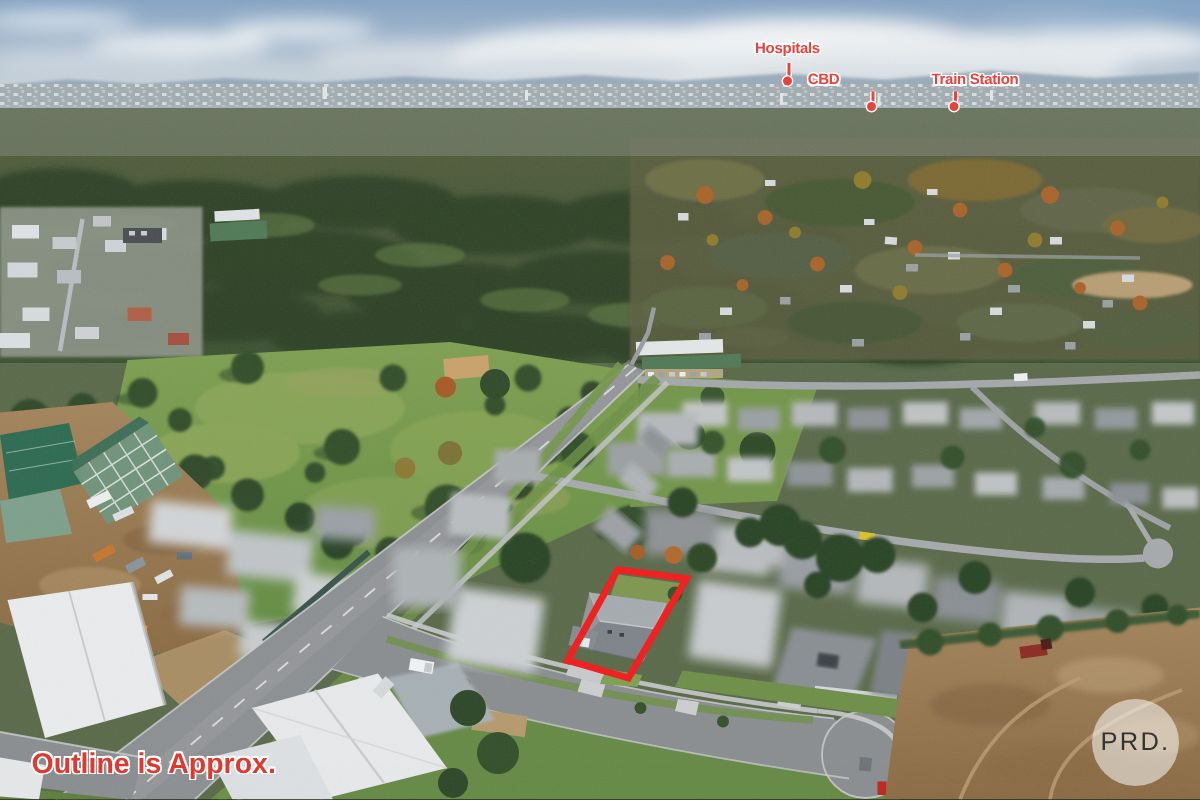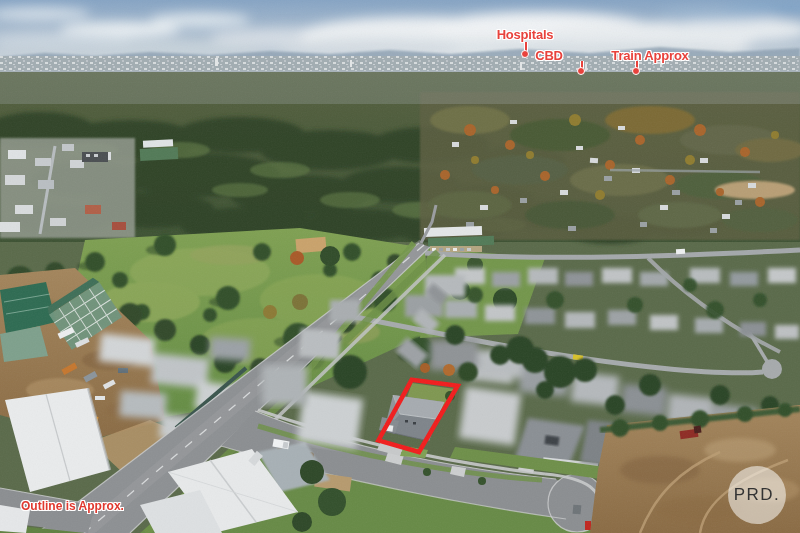--- a/index.html
+++ b/index.html
@@ -3,40 +3,40 @@
 <meta charset="utf-8">
 <style>
   html,body{margin:0;padding:0;background:#111;}
   .stage{position:relative;width:800px;height:533px;overflow:hidden;
          font-family:"Liberation Sans", sans-serif;background:#5a6a4a;}
   .stage svg{position:absolute;left:0;top:0;}
   .map-label{
     position:absolute;
     color:#e8423c;
     font-weight:bold;
-    font-size:13px;
+    font-size:10px;
     letter-spacing:-0.2px;
     white-space:nowrap;
     transform:translateX(-50%);
     text-shadow:
       -1px -1px 0 #fff, 1px -1px 0 #fff, -1px 1px 0 #fff, 1px 1px 0 #fff,
       0 -1px 0 #fff, 0 1px 0 #fff, -1px 0 0 #fff, 1px 0 0 #fff;
   }
   .pin{position:absolute;}
   .pin-stem{
     position:absolute;left:0;top:0;width:2px;background:#e8423c;
     border-left:1px solid #fff;border-right:1px solid #fff;height:9px;
   }
   .pin-dot{
     position:absolute;left:-3px;top:8px;width:6px;height:6px;border-radius:50%;
     background:#e8423c;border:1.5px solid #fff;
   }
   .disclaimer{
     position:absolute;left:21px;top:499px;
-    color:#e0392f;font-weight:bold;font-size:12px;
+    color:#e0392f;font-weight:bold;font-size:19px;
     text-shadow:
       -1px -1px 0 #fff, 1px -1px 0 #fff, -1px 1px 0 #fff, 1px 1px 0 #fff,
       0 -1px 0 #fff, 0 1px 0 #fff, -1px 0 0 #fff, 1px 0 0 #fff;
   }
   .prd-badge{
     position:absolute;left:728px;top:466px;width:58px;height:58px;border-radius:50%;
     background:rgba(252,252,250,0.55);
     display:flex;align-items:center;justify-content:center;
   }
   .prd-badge span{
@@ -573,21 +573,21 @@
   <div class="pin-stem"></div>
       <div class="pin-dot"></div>
 </div>
 
 <div class="map-label" style="left:549px;top:48px;">CBD</div>
 <div class="pin" style="left:580px;top:61px;">
   <div class="pin-stem" style="height:7px;"></div>
       <div class="pin-dot" style="top:6px;"></div>
 </div>
 
-<div class="map-label" style="left:650px;top:48px;">Train Approx</div>
+<div class="map-label" style="left:650px;top:48px;">Train Station</div>
 <div class="pin" style="left:635px;top:61px;">
   <div class="pin-stem" style="height:7px;"></div>
       <div class="pin-dot" style="top:6px;"></div>
 </div>
 
 <div class="disclaimer">Outline is Approx.</div>
 
 <div class="prd-badge">
   <span>PRD.</span>
 </div>

